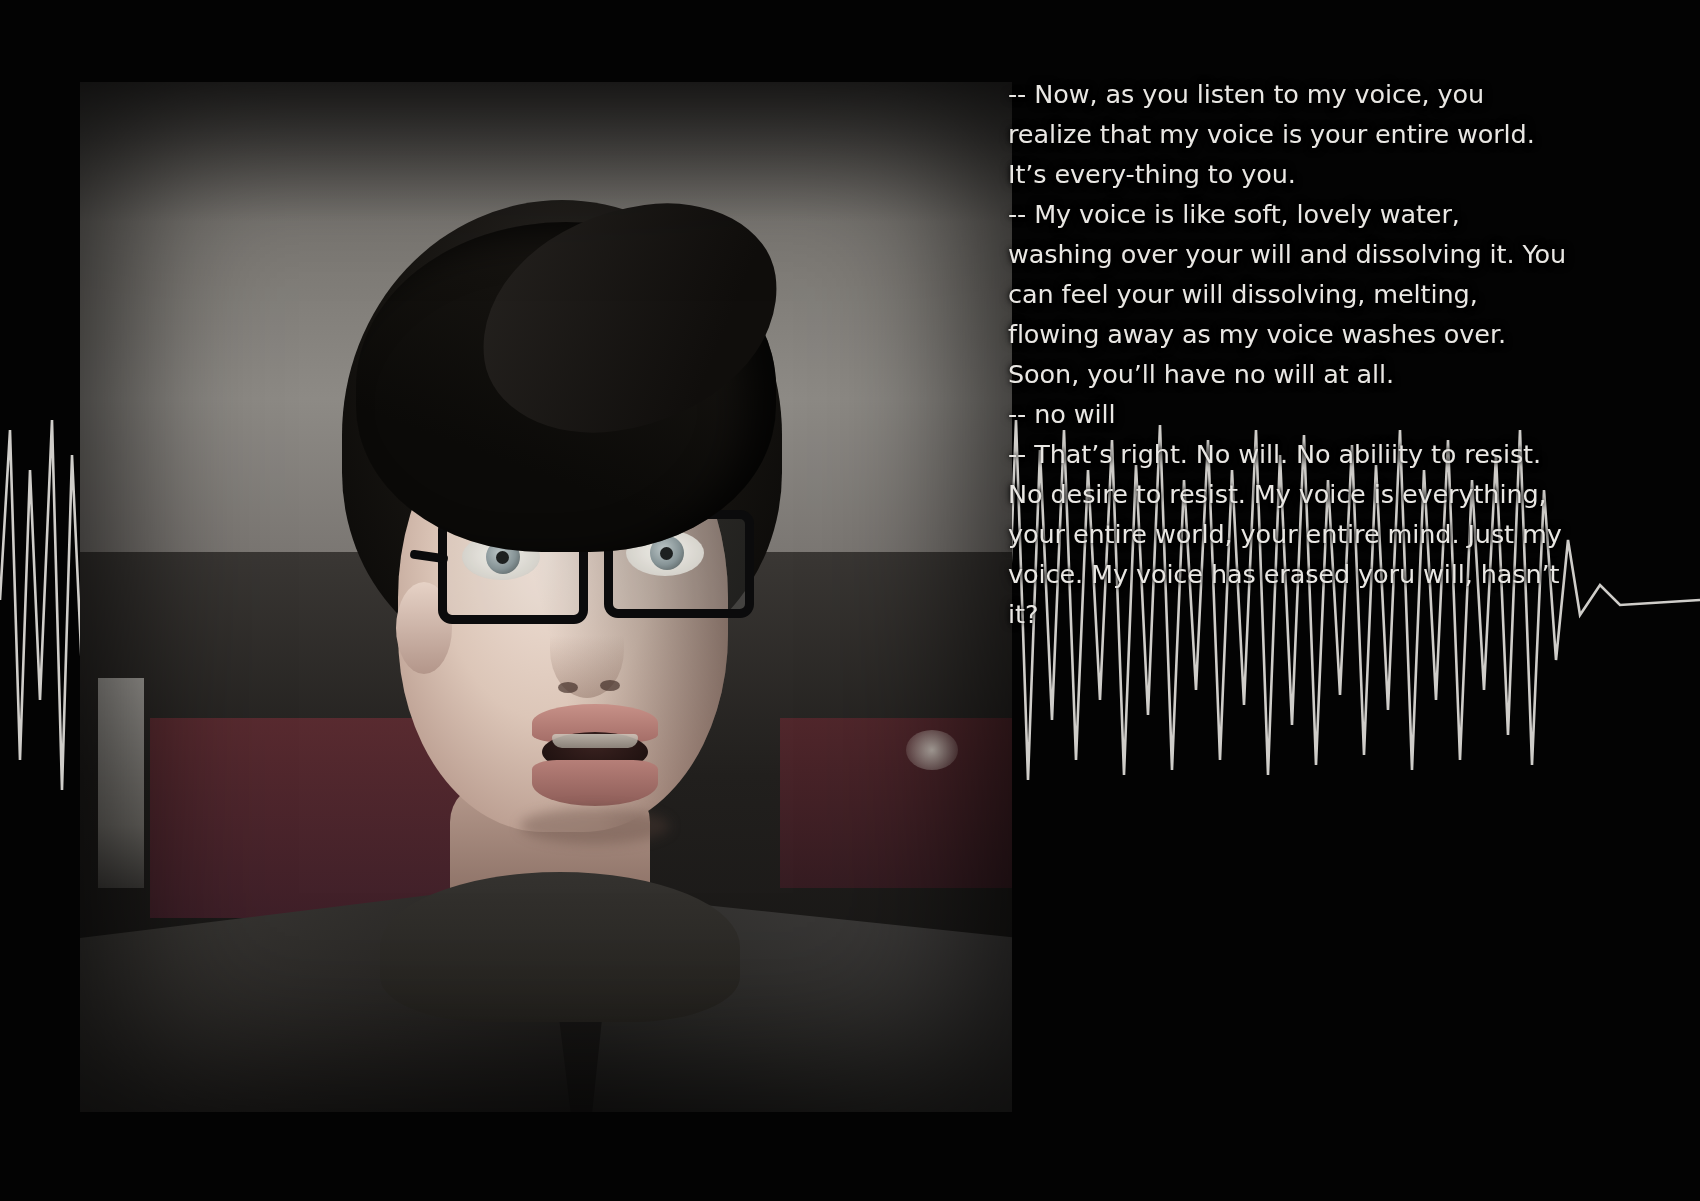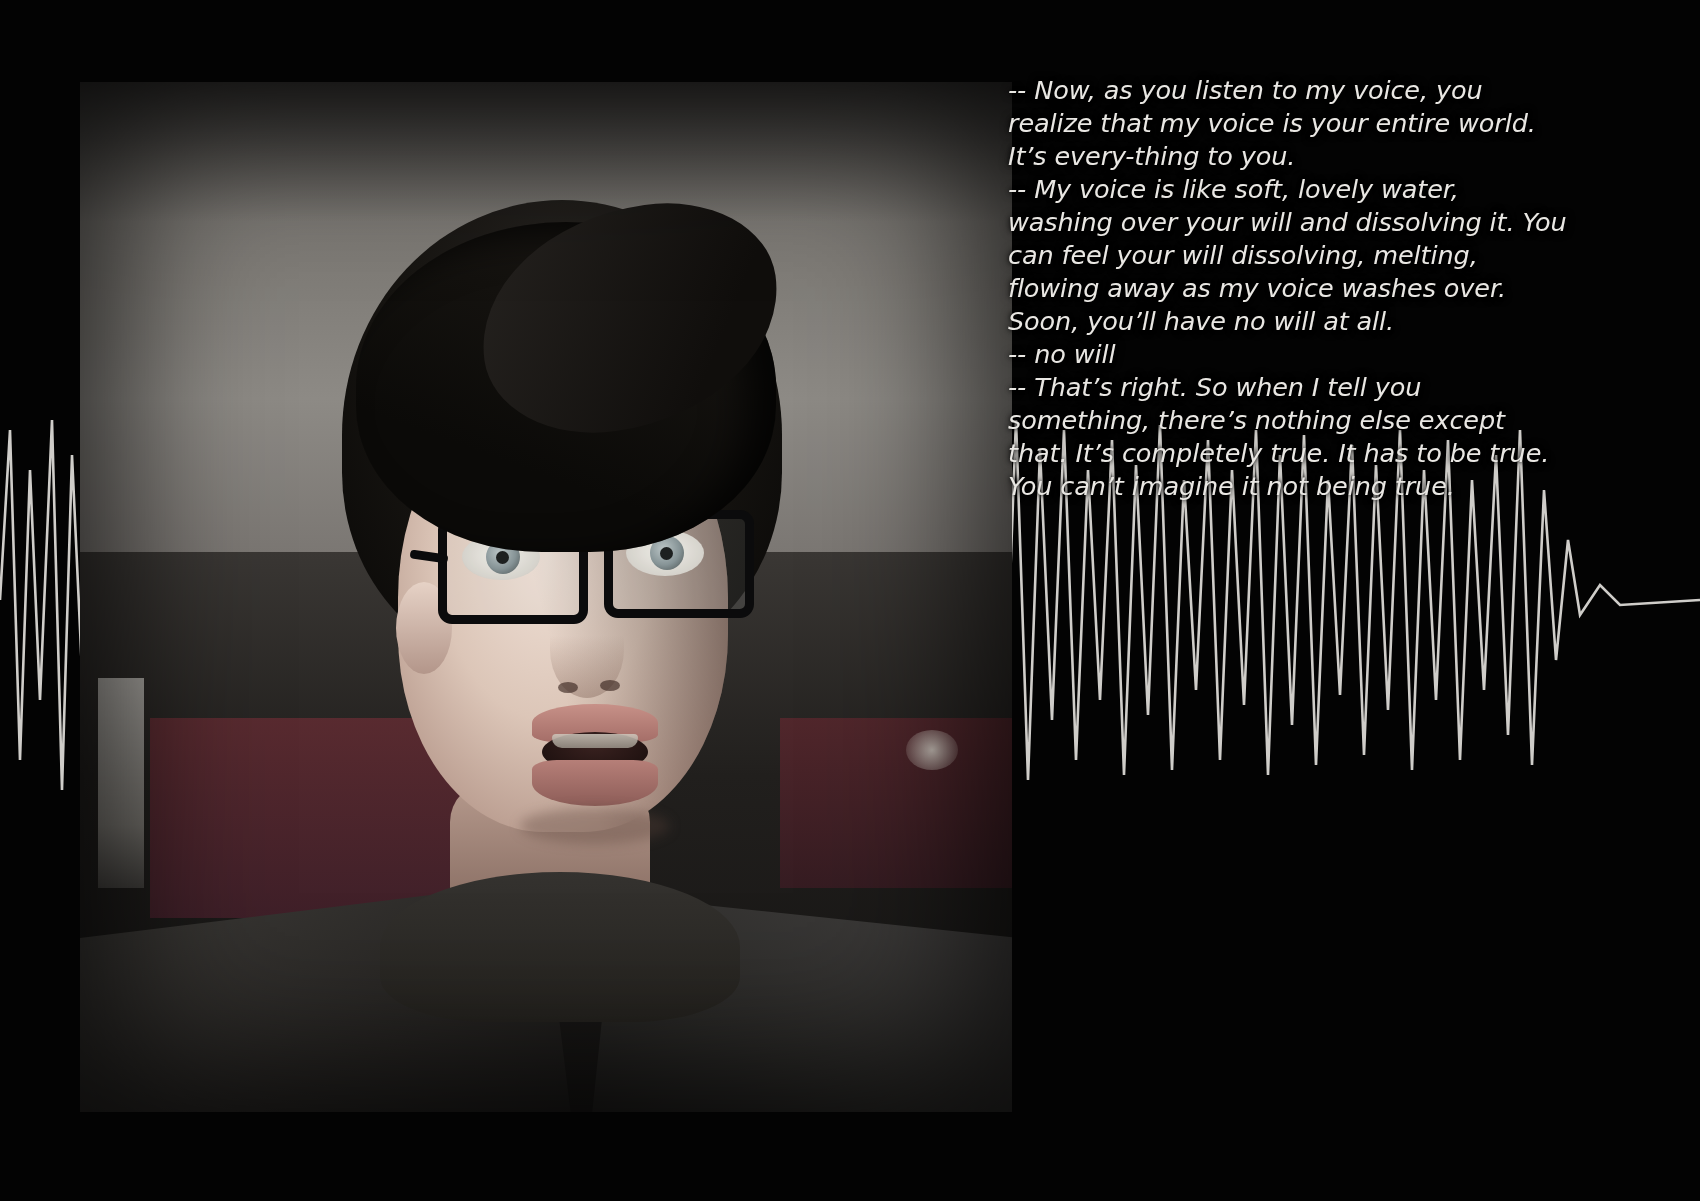--- a/index.html
+++ b/index.html
@@ -297,23 +297,22 @@
   }
 
   
   #transcript {
     position: absolute;
     left: 1008px;
     top: 74px;
     width: 560px;
     color: #e9e7e3;
     font-family: "DejaVu Sans", sans-serif;
-    font-style: italic;
     font-size: 25.5px;
-    line-height: 33px;
+    line-height: 40px;
     letter-spacing: -0.1px;
     text-shadow: 0 0 4px rgba(0,0,0,0.95), 0 0 10px rgba(0,0,0,0.8);
   }
   #transcript p {
     margin: 0;
   }
 </style>
 </head>
 <body>
 
@@ -369,16 +368,16 @@
     <div class="hair-fringe"></div>
     <div class="hair-sweep"></div>
 
     <div class="panel-vignette"></div>
   </div>
 
   <div id="transcript">
     <p>-- Now, as you listen to my voice, you realize that my voice is your entire world. It’s every-thing to you.</p>
     <p>-- My voice is like soft, lovely water, washing over your will and dissolving it. You can feel your will dissolving, melting, flowing away as my voice washes over. Soon, you’ll have no will at all.</p>
     <p>-- no will</p>
-    <p>-- That’s right. So when I tell you something, there’s nothing else except that. It’s completely true. It has to be true. You can’t imagine it not being true.</p>
+    <p>-- That’s right. No will. No abiliity to resist. No desire to resist. My voice is everything, your entire world, your entire mind. Just my voice. My voice has erased yoru will, hasn’t it?</p>
   </div>
 
 </div>
 
 </body></html>

